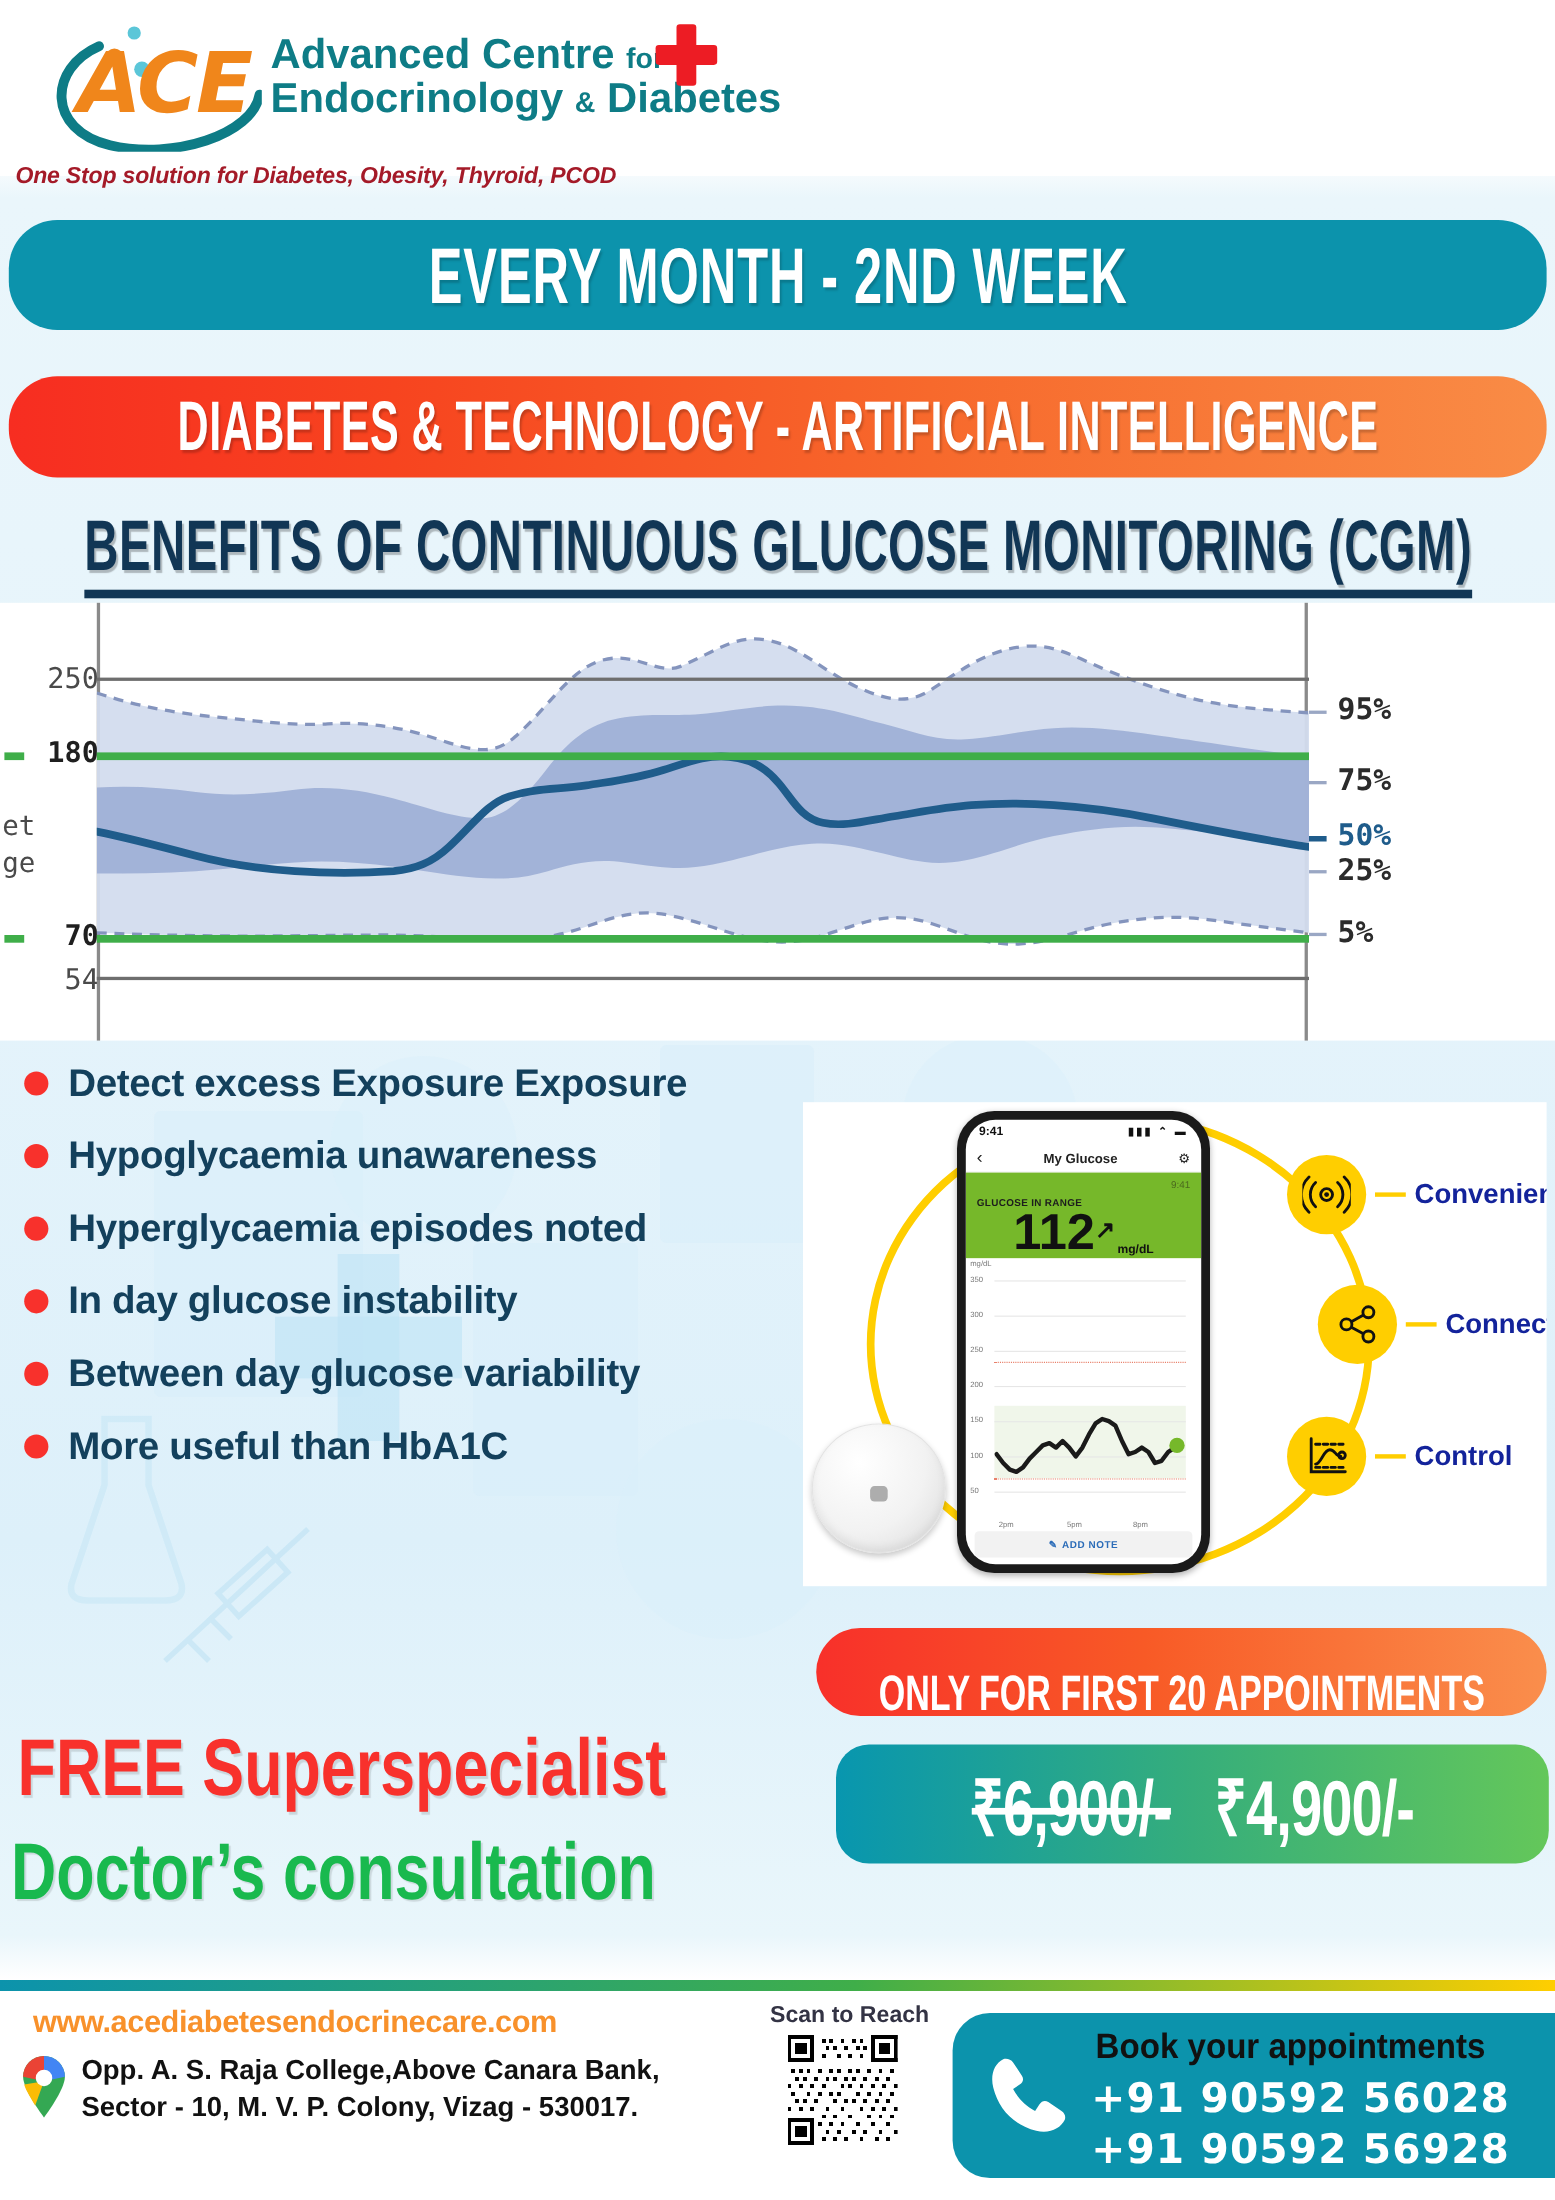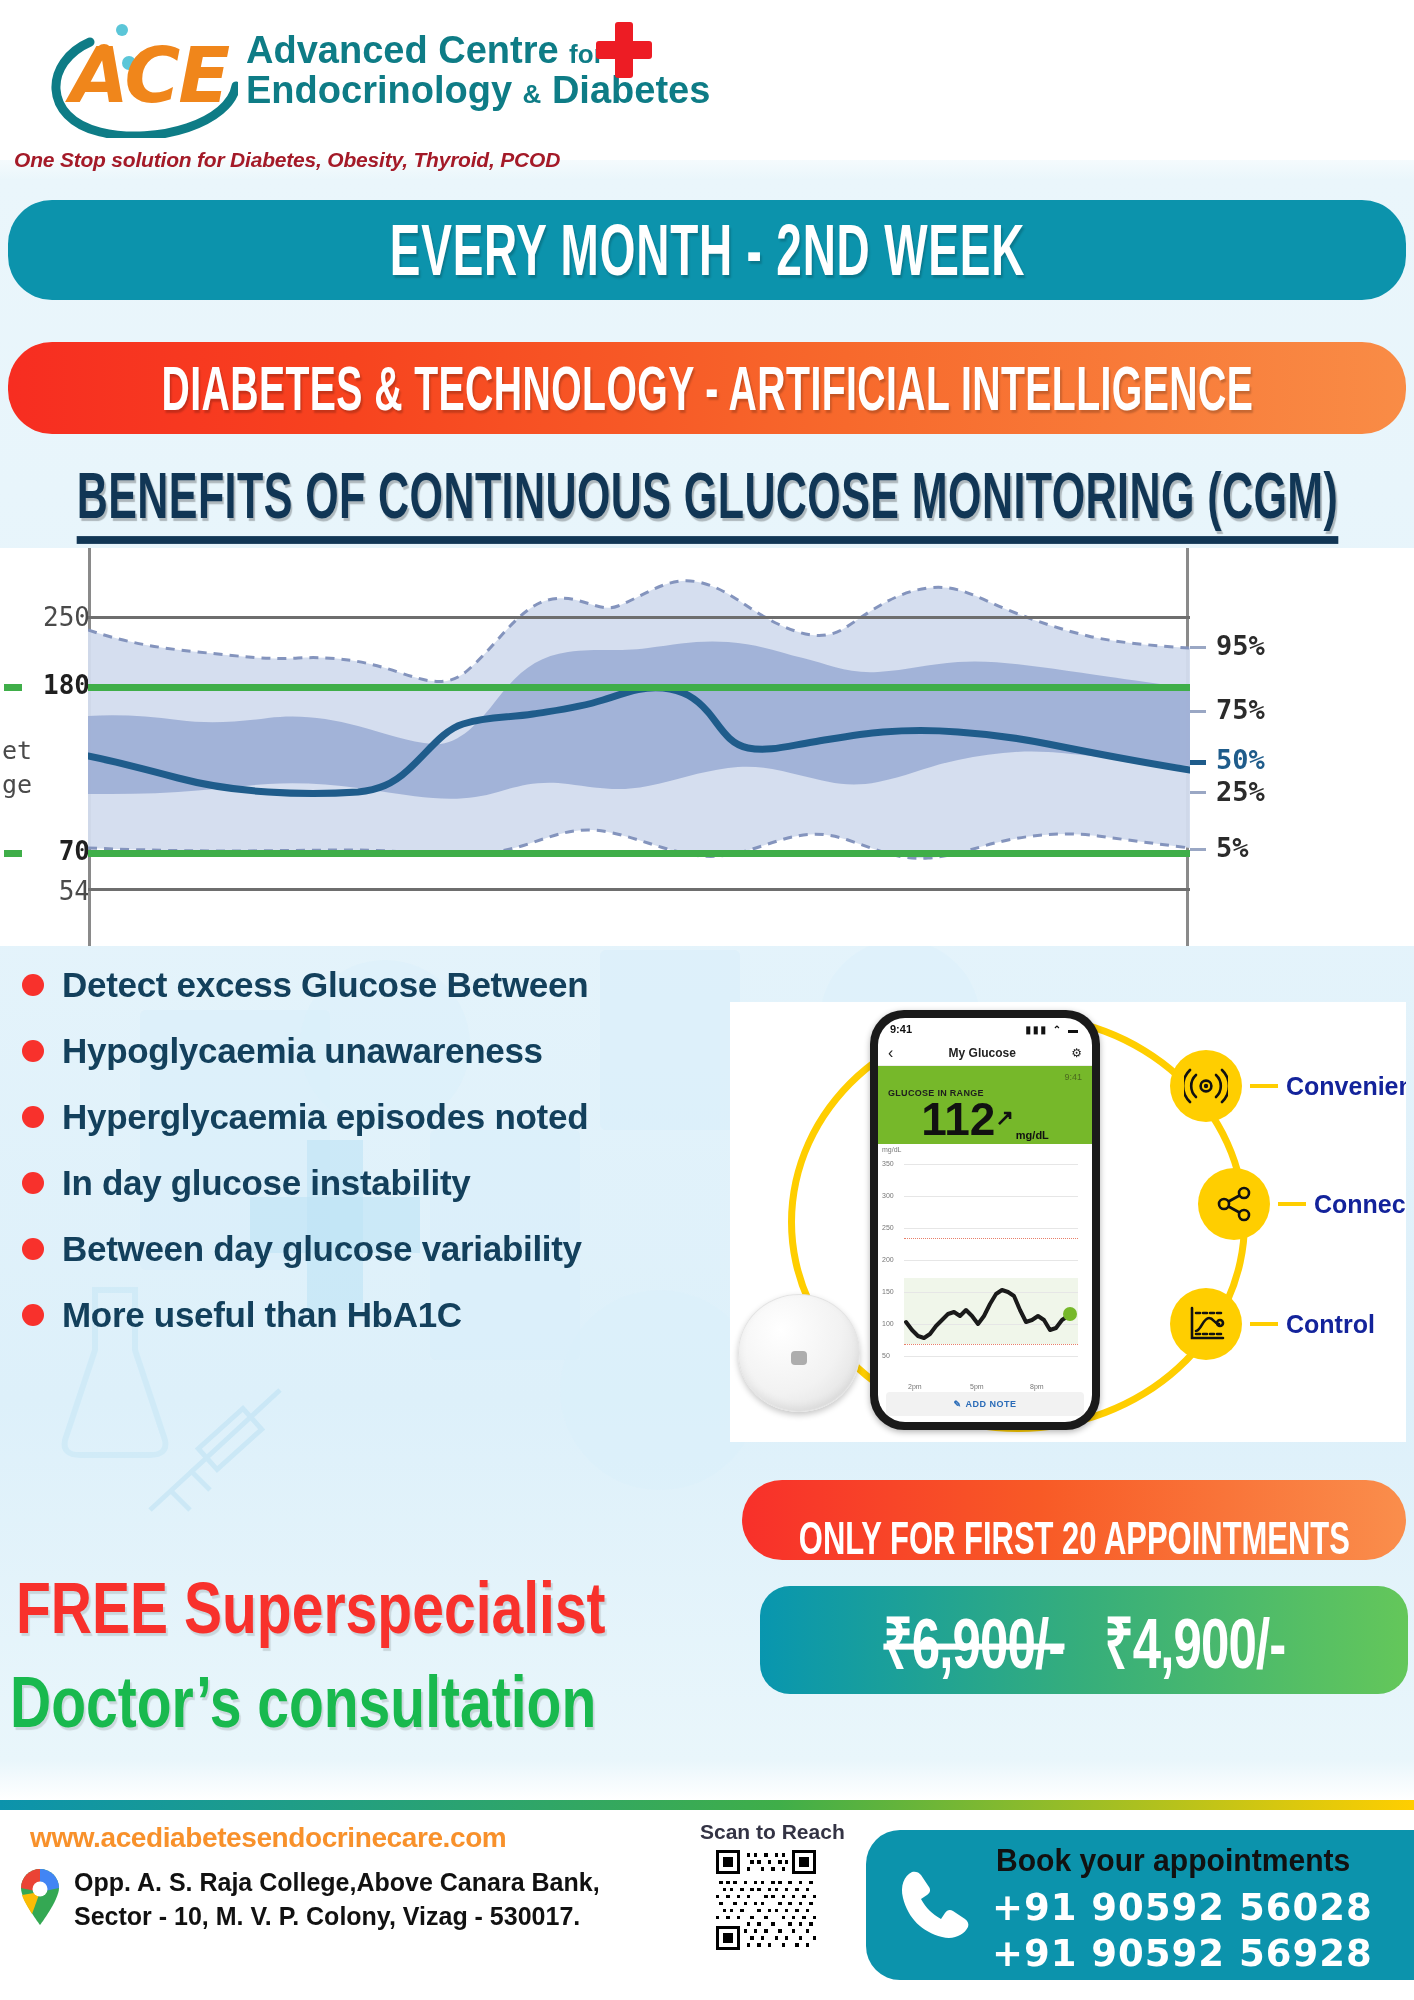--- a/index.html
+++ b/index.html
@@ -482,21 +482,21 @@
     <div class="ptick" style="top:243px;"></div>
     <div class="ptext" style="top:228px;">25%</div>
 
     <div class="ptick" style="top:300px;"></div>
     <div class="ptext" style="top:284px;">5%</div>
   </div>
 
   <div class="bullets">
     <div class="bullet-row">
       <div class="bullet-dot"></div>
-      <div class="bullet-text">Detect excess Glucose Between</div>
+      <div class="bullet-text">Detect excess Exposure Exposure</div>
     </div>
     <div class="bullet-row">
       <div class="bullet-dot"></div>
       <div class="bullet-text">Hypoglycaemia unawareness</div>
     </div>
     <div class="bullet-row">
       <div class="bullet-dot"></div>
       <div class="bullet-text">Hyperglycaemia episodes noted</div>
     </div>
     <div class="bullet-row">

